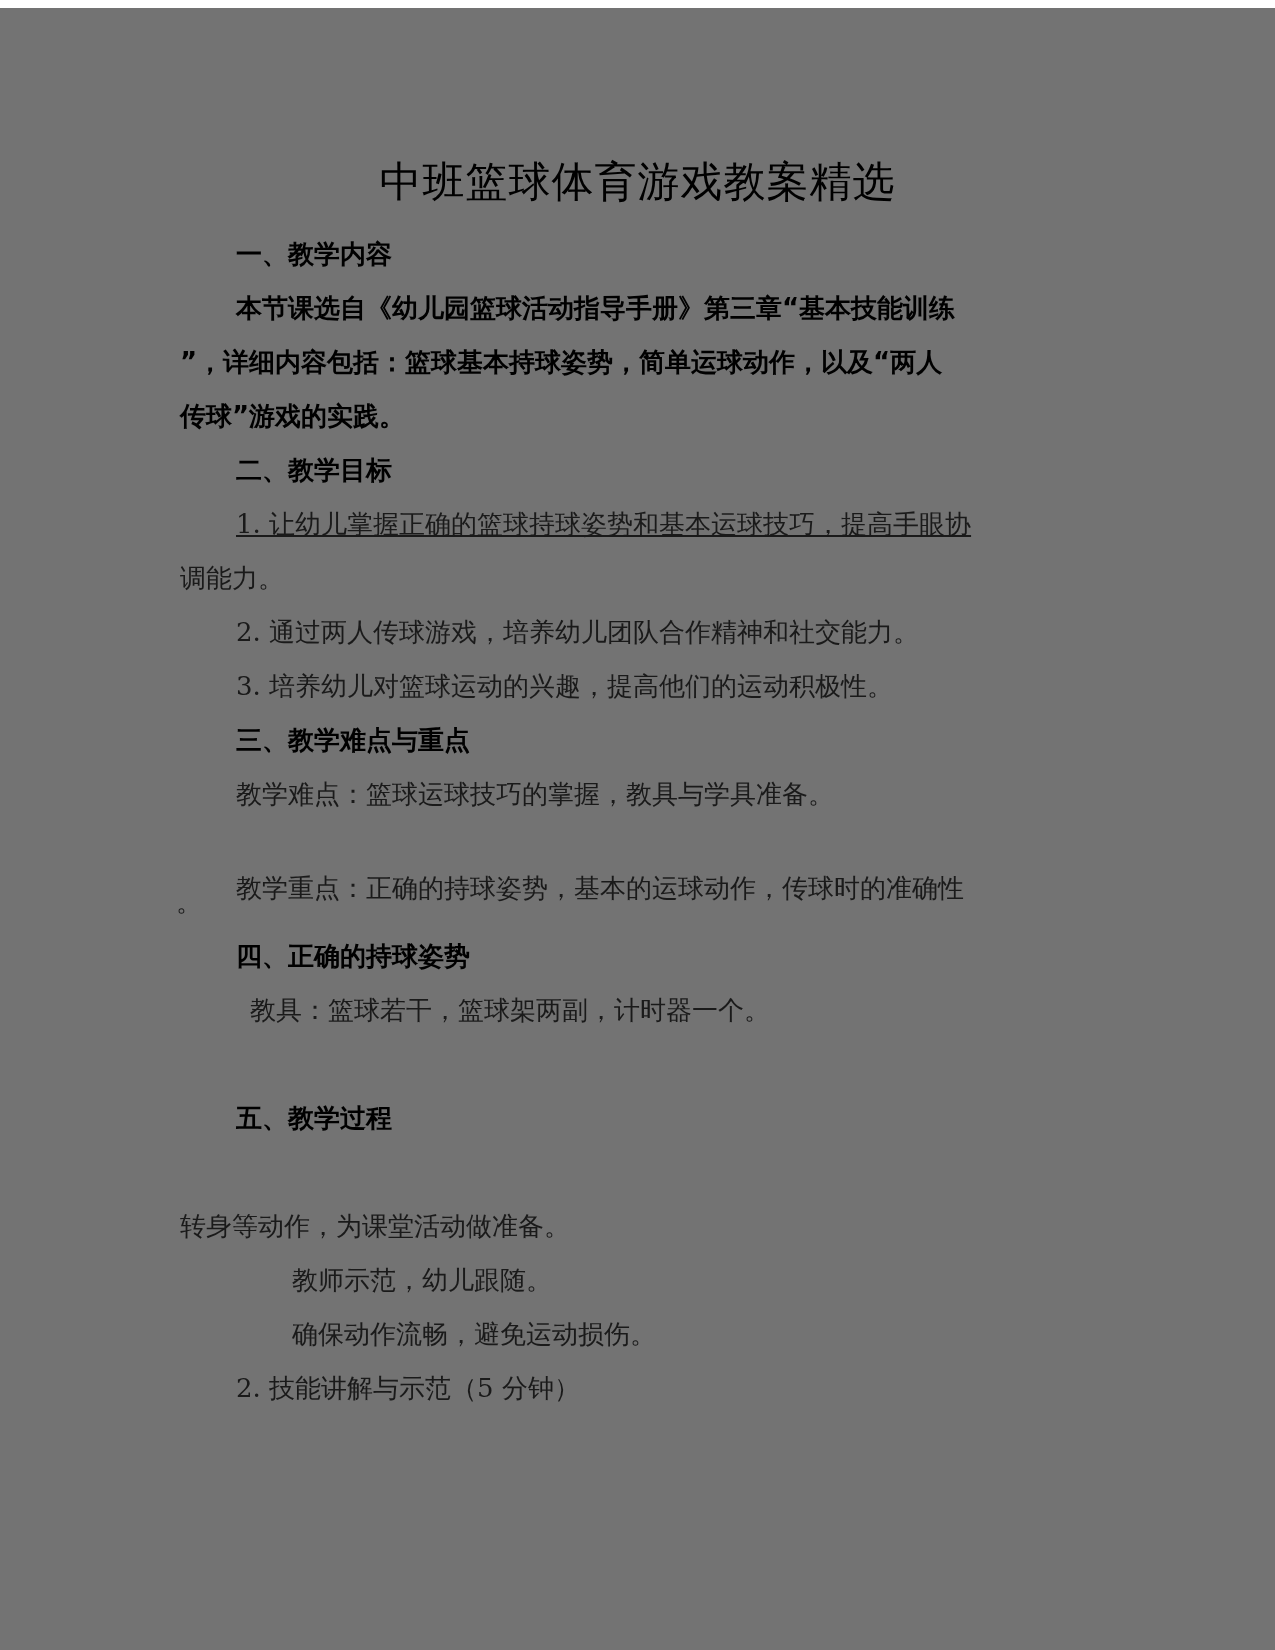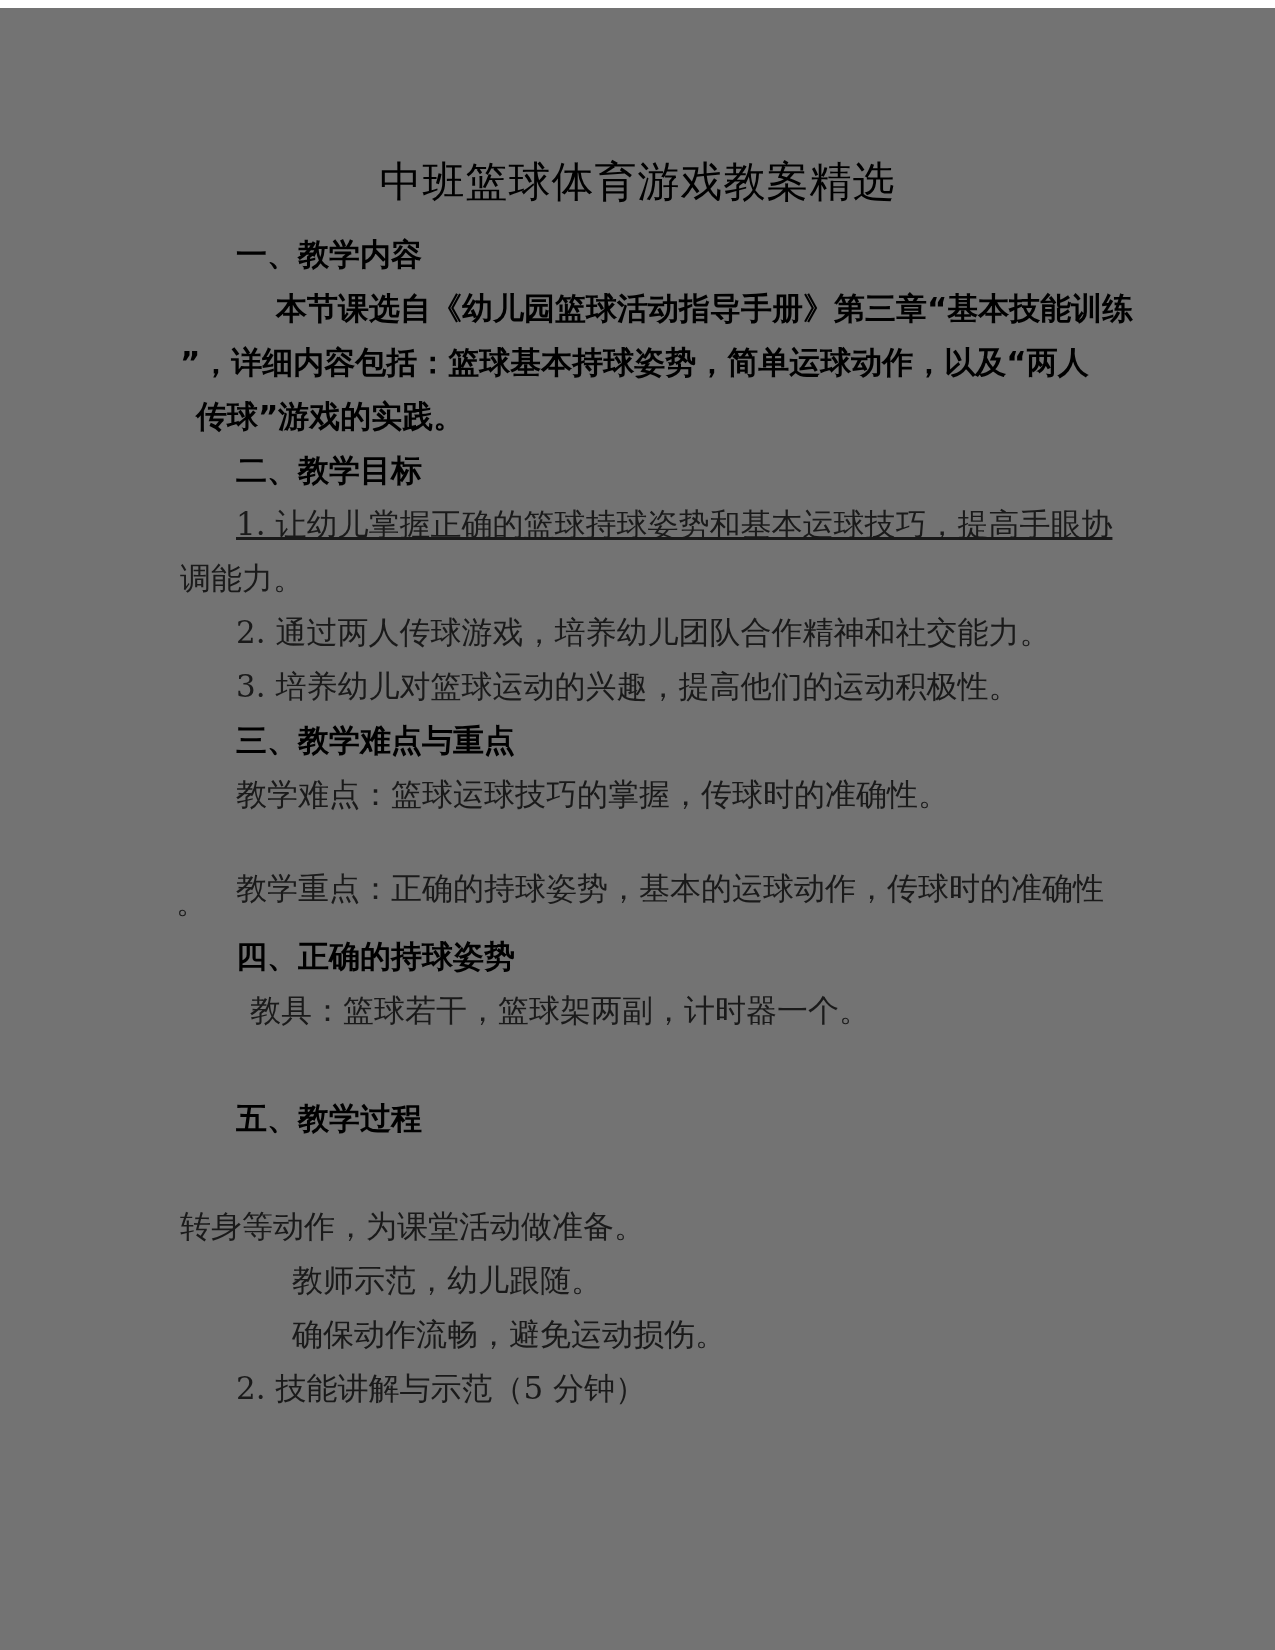--- a/index.html
+++ b/index.html
@@ -32,21 +32,21 @@
       font-family: "DejaVu Sans", "Liberation Sans", sans-serif;
       font-size: 42px;
       line-height: 56px;
       letter-spacing: 1px;
       color: #000000;
       white-space: nowrap;
     }
     .line {
       position: absolute;
       white-space: nowrap;
-      font-size: 31px;
+      font-size: 26px;
       line-height: 36px;
       color: #111111;
     }
     .heading {
       font-family: "DejaVu Sans", "Liberation Sans", sans-serif;
       font-weight: bold;
       color: #000000;
     }
     .bold {
       font-family: "DejaVu Sans", "Liberation Sans", sans-serif;
@@ -60,32 +60,32 @@
     }
   </style>
 </head>
 <body>
 
 <div class="page">
 
   <div class="title" style="top:146px;">中班篮球体育游戏教案精选</div>
 
   <div class="line heading" style="left:236px; top:228px;">一、教学内容</div>
-  <div class="line bold" style="left:236px; top:282px;margin-left:40px;">本节课选自《幼儿园篮球活动指导手册》第三章“基本技能训练</div>
+  <div class="line bold" style="left:236px; top:282px;">本节课选自《幼儿园篮球活动指导手册》第三章“基本技能训练</div>
   <div class="line bold" style="left:180px; top:336px;">”，详细内容包括：篮球基本持球姿势，简单运球动作，以及“两人</div>
-  <div class="line bold" style="left:180px; top:390px;margin-left:16px;">传球”游戏的实践。</div>
+  <div class="line bold" style="left:180px; top:390px;">传球”游戏的实践。</div>
 
   <div class="line heading" style="left:236px; top:444px;">二、教学目标</div>
   <div class="line plain" style="left:236px; top:498px;text-decoration:underline;">1. 让幼儿掌握正确的篮球持球姿势和基本运球技巧，提高手眼协</div>
   <div class="line plain" style="left:180px; top:552px;">调能力。</div>
   <div class="line plain" style="left:236px; top:606px;">2. 通过两人传球游戏，培养幼儿团队合作精神和社交能力。</div>
   <div class="line plain" style="left:236px; top:660px;">3. 培养幼儿对篮球运动的兴趣，提高他们的运动积极性。</div>
 
   <div class="line heading" style="left:236px; top:714px;">三、教学难点与重点</div>
-  <div class="line plain" style="left:236px; top:768px;">教学难点：篮球运球技巧的掌握，传球时的准确性。</div>
+  <div class="line plain" style="left:236px; top:768px;">教学难点：篮球运球技巧的掌握，教具与学具准备。</div>
   <div class="line plain" style="left:236px; top:822px;margin-top:40px;">教学重点：正确的持球姿势，基本的运球动作，传球时的准确性</div>
   <div class="line plain" style="left:176px; top:876px;">。</div>
 
   <div class="line heading" style="left:236px; top:930px;">四、正确的持球姿势</div>
   <div class="line plain" style="left:250px; top:984px;">教具：篮球若干，篮球架两副，计时器一个。</div>
 
   <div class="line heading" style="left:236px; top:1092px;">五、教学过程</div>
   <div class="line plain" style="left:180px; top:1200px;">转身等动作，为课堂活动做准备。</div>
   <div class="line plain" style="left:292px; top:1254px;">教师示范，幼儿跟随。</div>
   <div class="line plain" style="left:292px; top:1308px;">确保动作流畅，避免运动损伤。</div>

